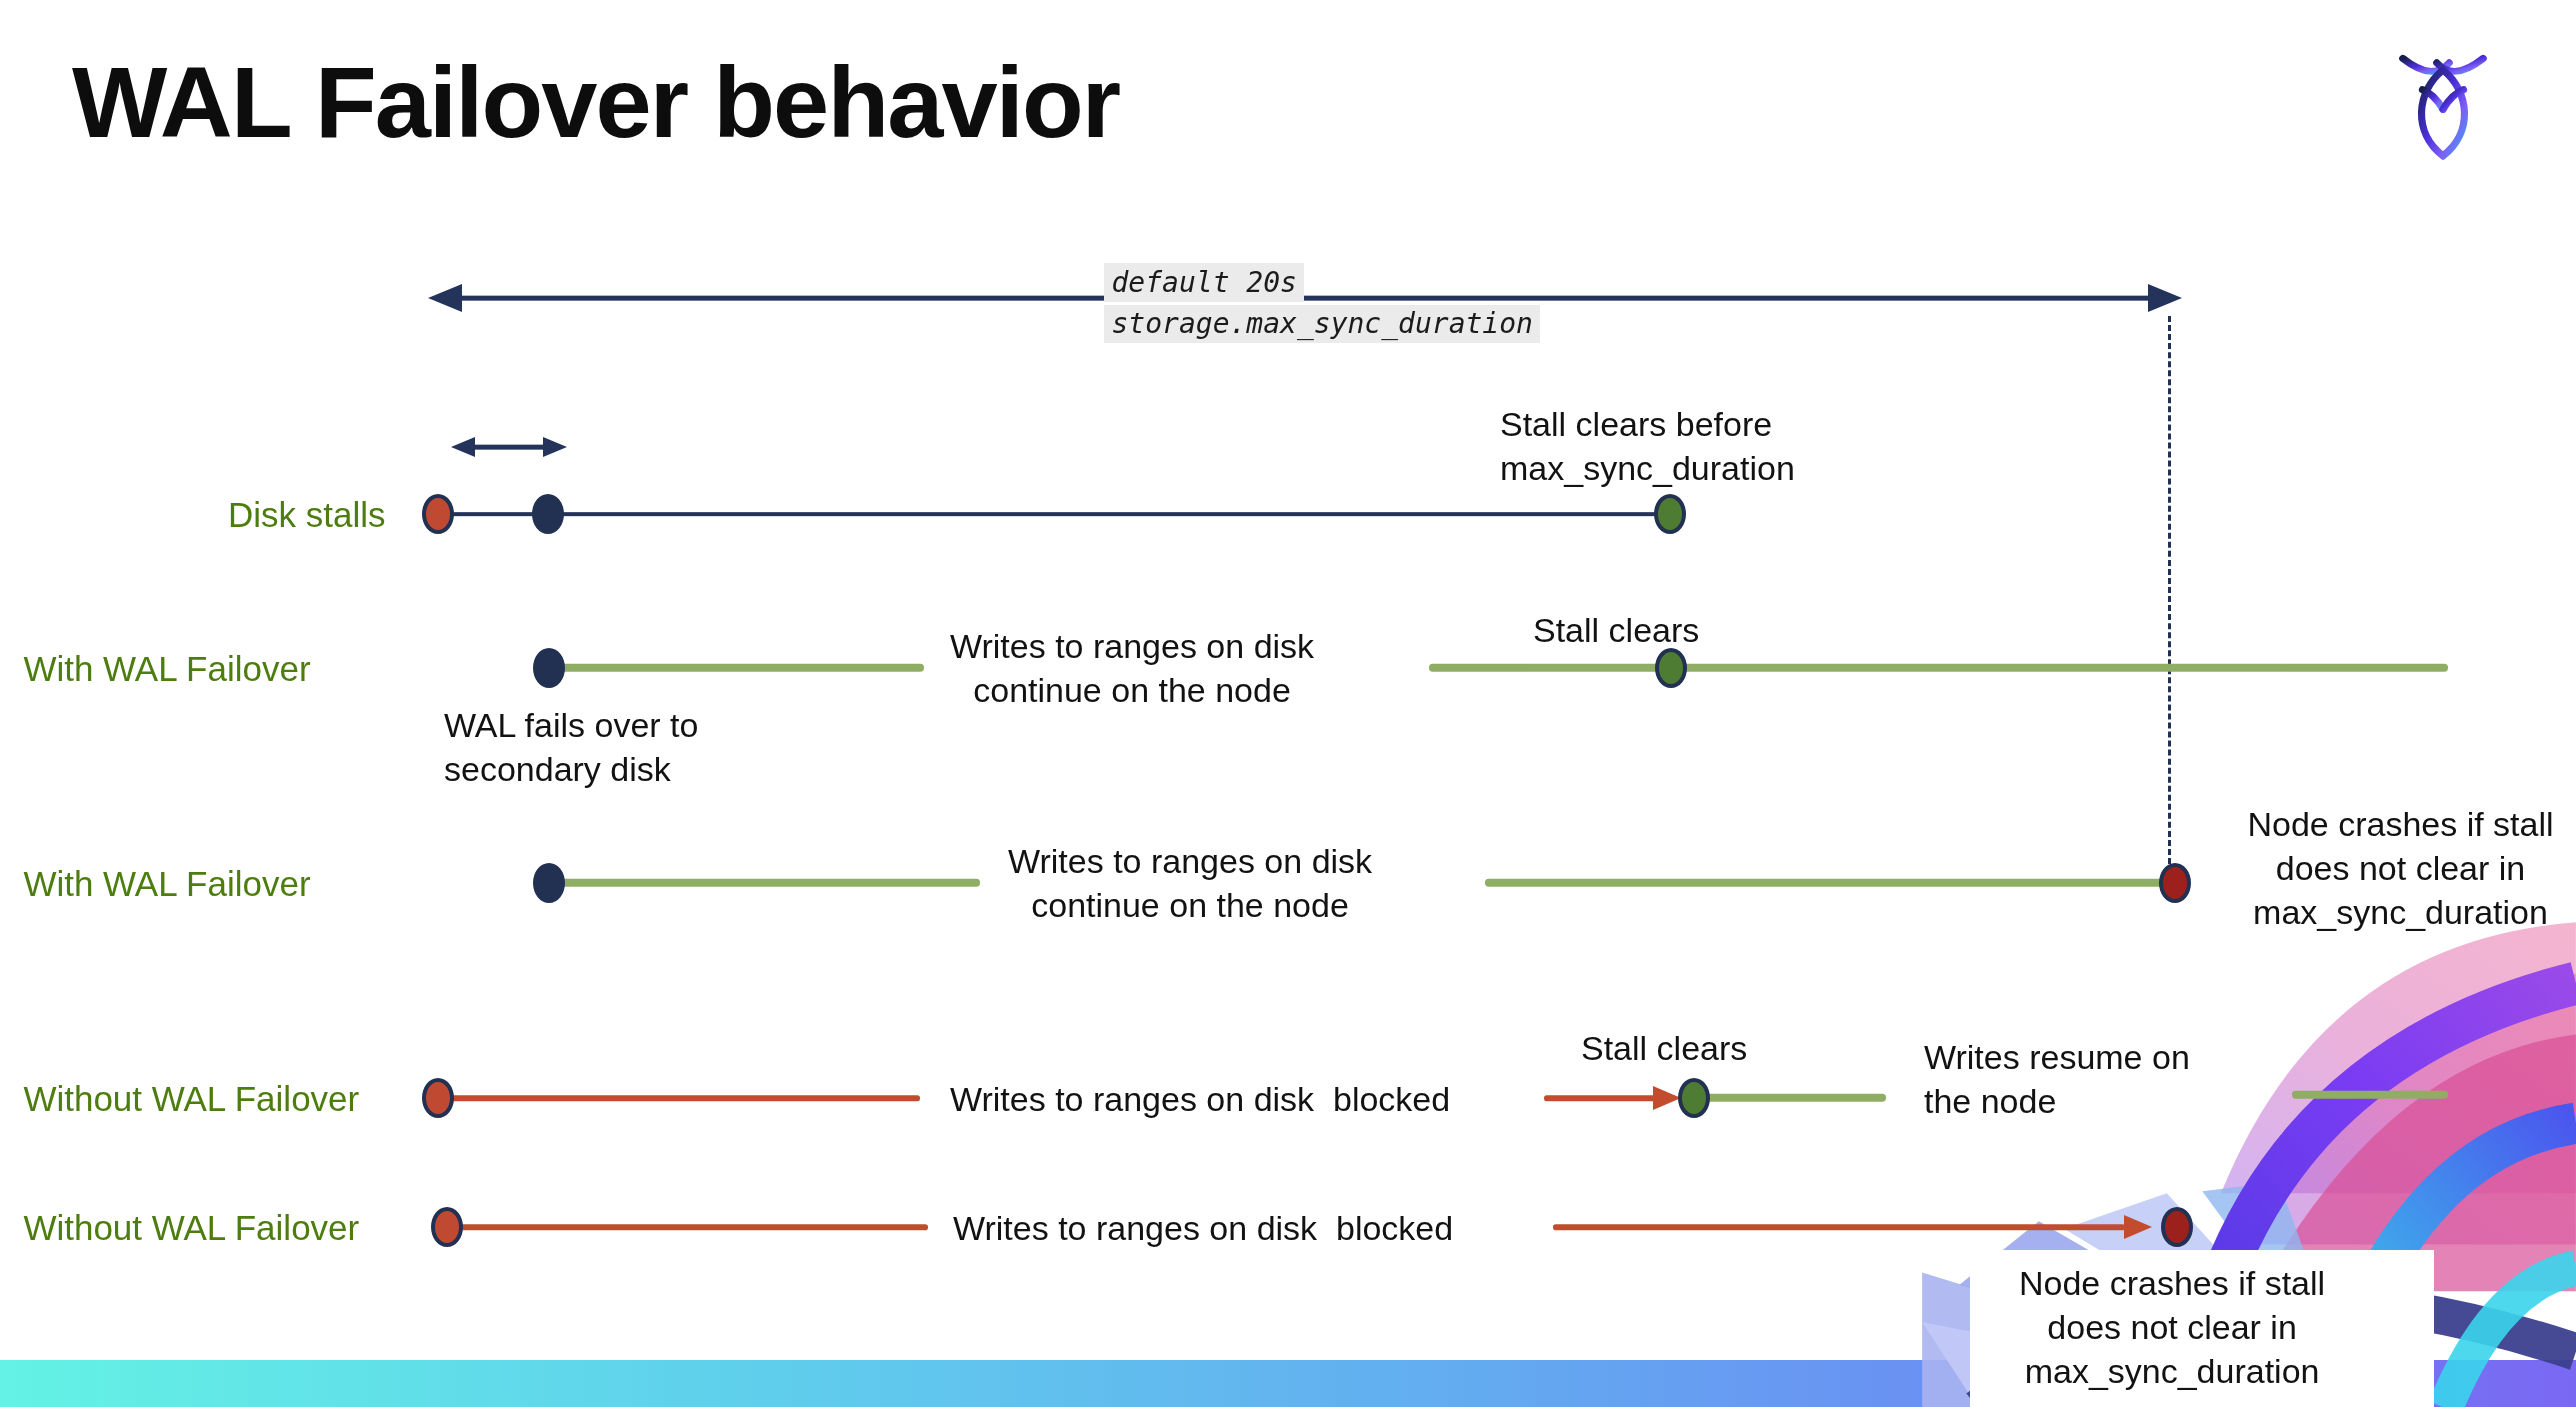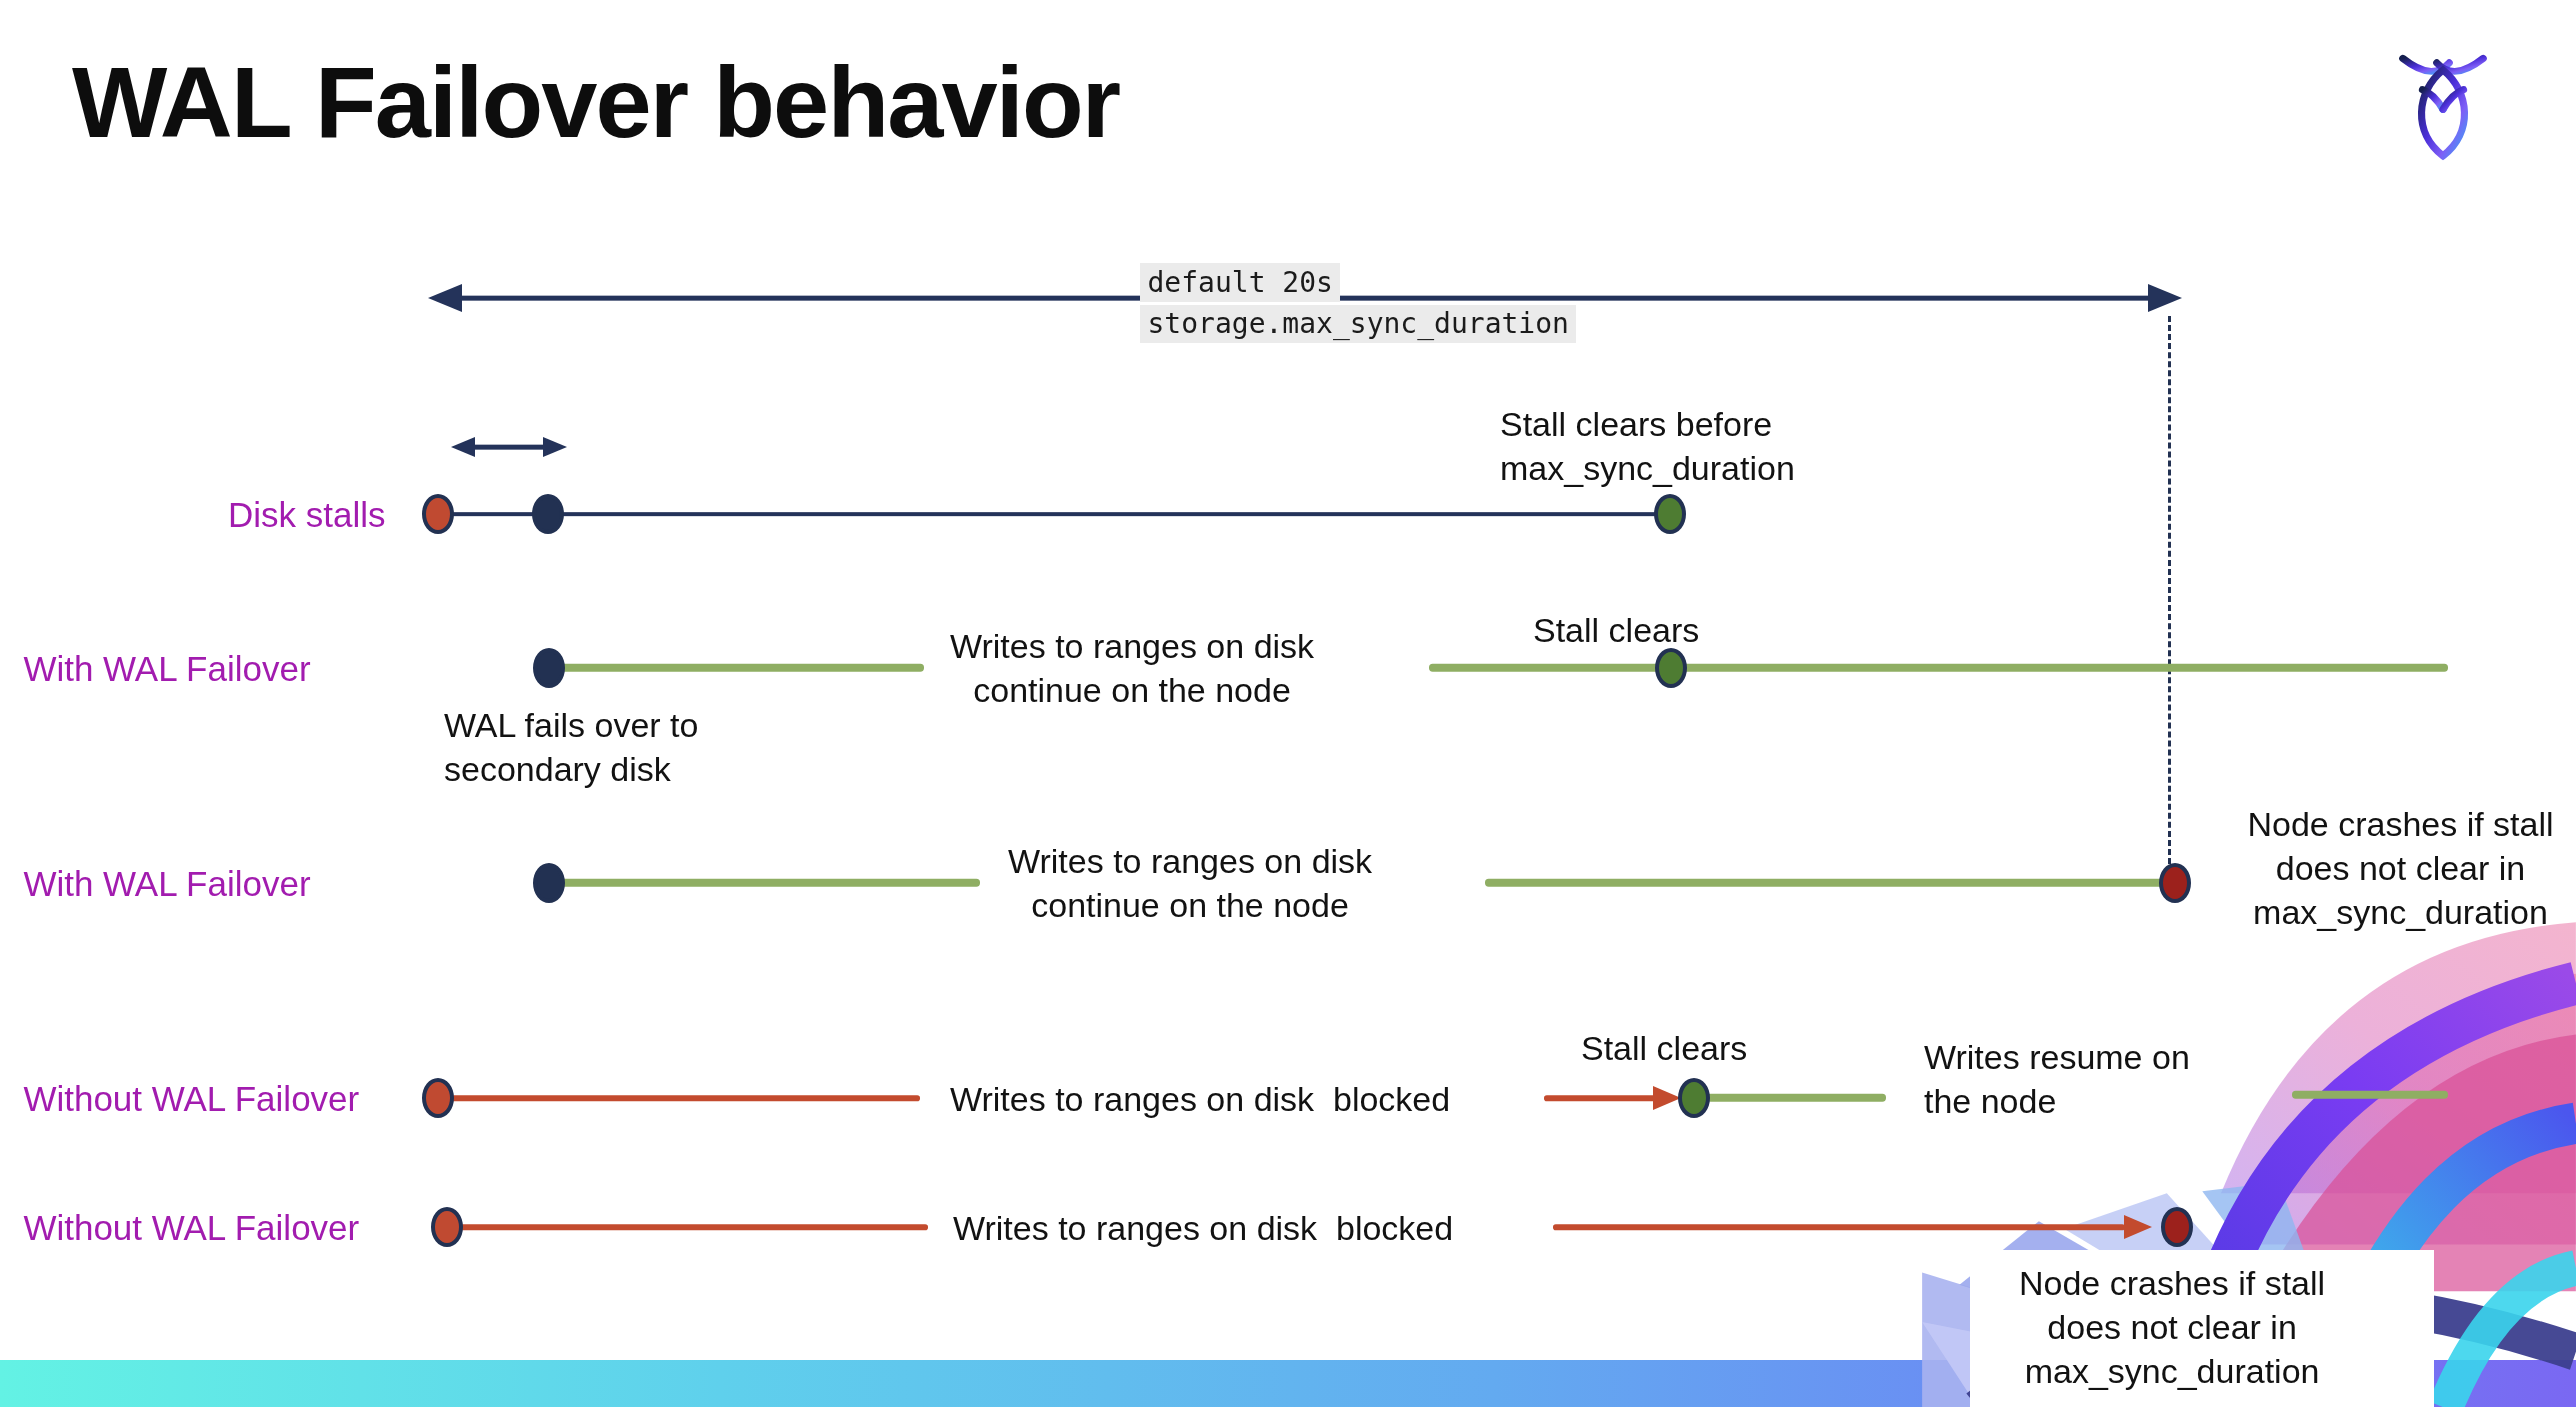--- a/index.html
+++ b/index.html
@@ -31,21 +31,21 @@
 
   .tri{position:absolute;width:0;height:0;z-index:5;}
   .tri.left-navy{border-top:14px solid transparent;border-bottom:14px solid transparent;border-right:34px solid #24335a;transform:translateY(-50%);}
   .tri.right-navy{border-top:14px solid transparent;border-bottom:14px solid transparent;border-left:34px solid #24335a;transform:translateY(-50%);}
   .tri.small-left{border-top:10.3px solid transparent;border-bottom:10.3px solid transparent;border-right:24px solid #24335a;transform:translateY(-50%);}
   .tri.small-right{border-top:10.3px solid transparent;border-bottom:10.3px solid transparent;border-left:24px solid #24335a;transform:translateY(-50%);}
   .tri.red-right{border-top:12px solid transparent;border-bottom:12px solid transparent;border-left:28px solid #c34b2e;transform:translateY(-50%);}
 
   .vdash{position:absolute;width:0;border-left:3.7px dashed #223152;z-index:4;}
 
-  .row-label{position:absolute;font-size:35px;line-height:41px;color:#a21caf;z-index:6;}
+  .row-label{position:absolute;font-size:35px;line-height:41px;color:#4d7c0f;z-index:6;}
   .note{position:absolute;font-size:34px;line-height:44px;color:#121212;
         white-space:pre-wrap;z-index:6;text-align:center;}
   .note.center{text-align:left;}
 
   .white-box{position:absolute;left:1970px;top:1250px;width:464px;height:158px;background:#ffffff;z-index:7;}
   .white-box .note{position:absolute;left:49px;top:11.2px;}
 
   .bottom-bar{position:absolute;left:0;bottom:0;width:100%;height:48px;z-index:1;
       background:linear-gradient(90deg,#63f2e4 0%,#5fd0ec 28%,#63aaf0 58%,#6c85f4 82%,#7a68f2 100%);}
 
@@ -73,21 +73,21 @@
       <path d="M 50 28 C 20 52 16 98 50 124 C 84 98 80 52 50 28 Z"></path>
       <path d="M 50 72 L 50 117"></path>
       <path d="M 50 72 C 43 60 35 53 27 50"></path>
       <path d="M 50 72 C 57 60 65 53 73 50"></path>
     </g>
   </svg>
 
   <div class="hline navy-line" style="left:456px;top:298px;width:1694px;"></div>
   <div class="tri left-navy" style="left:428px;top:298px;"></div>
   <div class="tri right-navy" style="left:2148px;top:298px;"></div>
-  <div class="code" style="left:1140px;top:263px;">
+  <div class="code" style="left:1104px;top:263px;font-style:italic;">
     <span class="l1">default 20s</span><br>
     <span class="l2">storage.max_sync_duration</span>
   </div>
 
   <div class="hline navy-line" style="left:472px;top:447px;width:75px;"></div>
   <div class="tri small-left" style="left:451px;top:447px;"></div>
   <div class="tri small-right" style="left:543px;top:447px;"></div>
 
   <div class="vdash" style="left:2168px;top:316px;height:548px;"></div>
 

